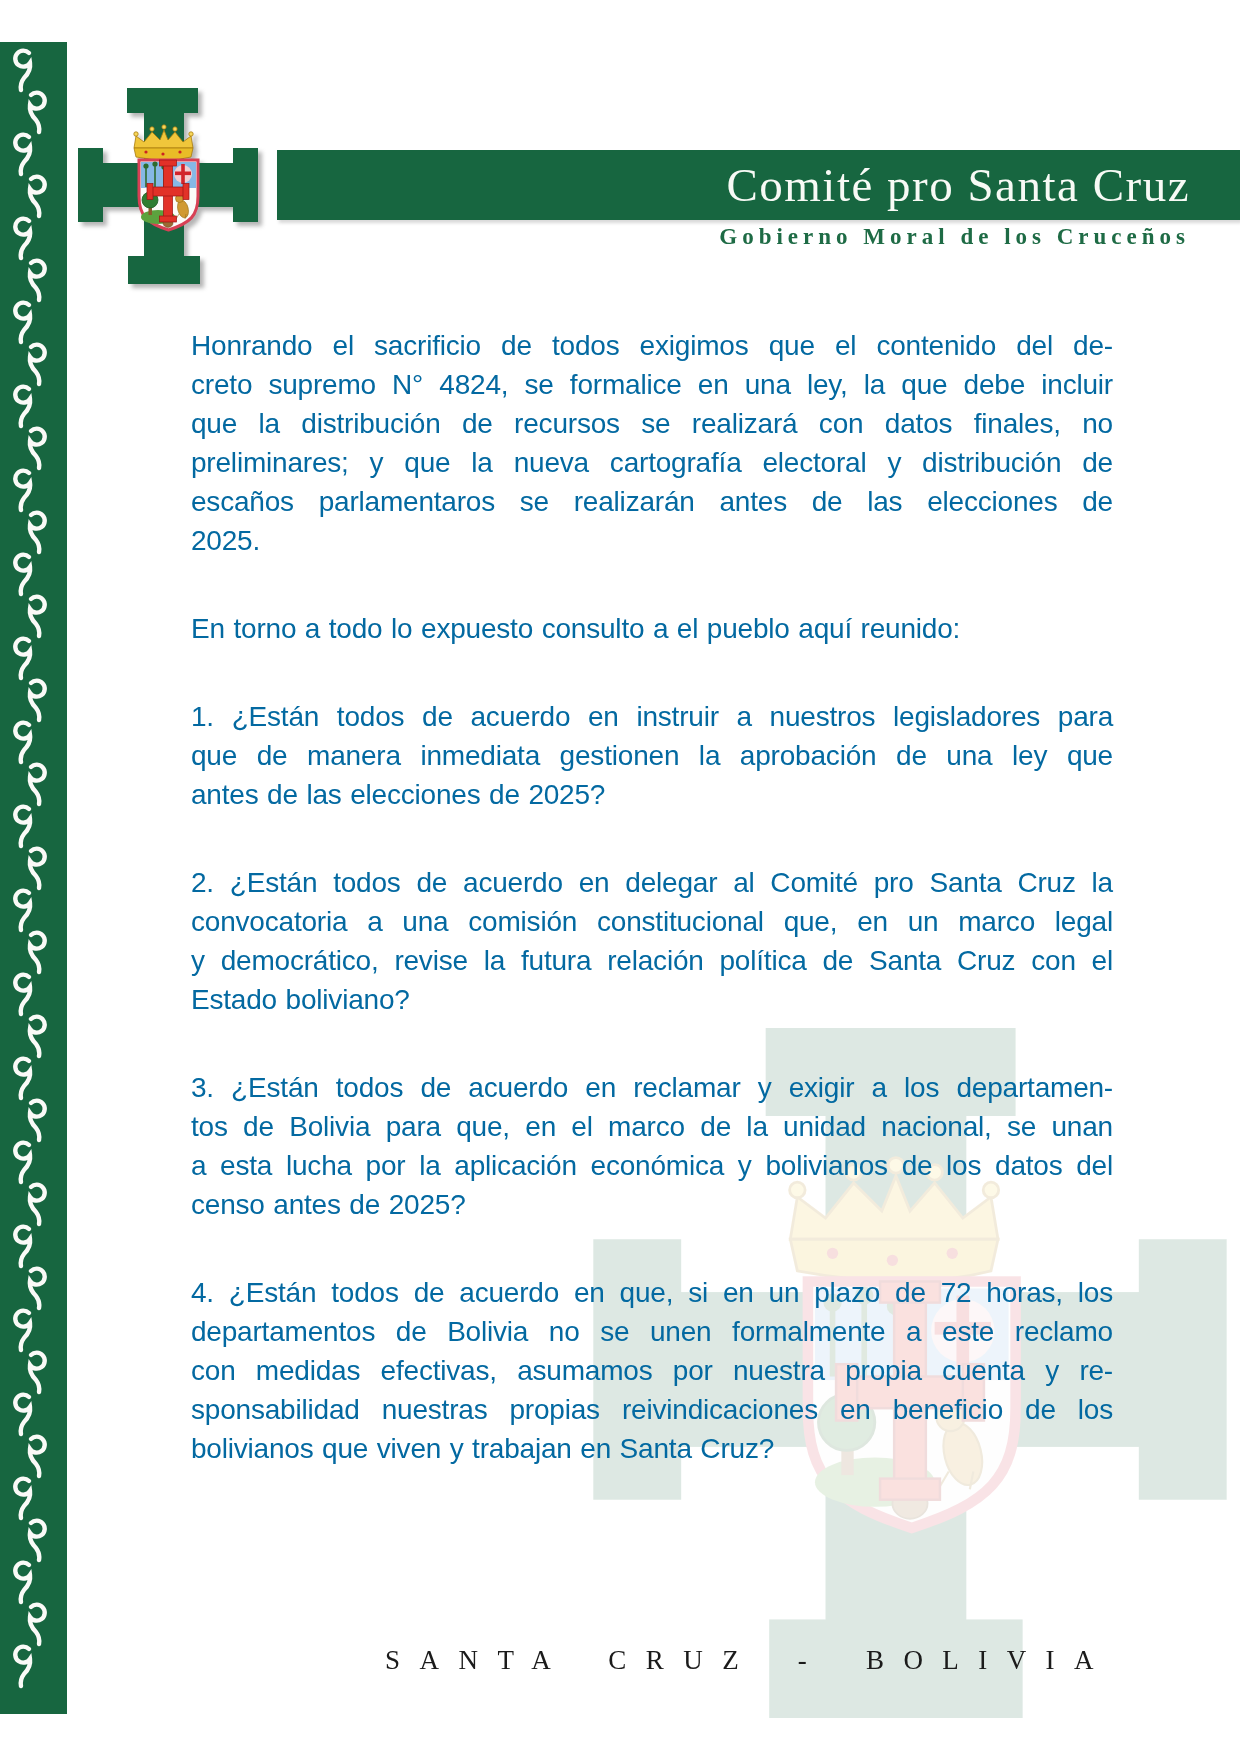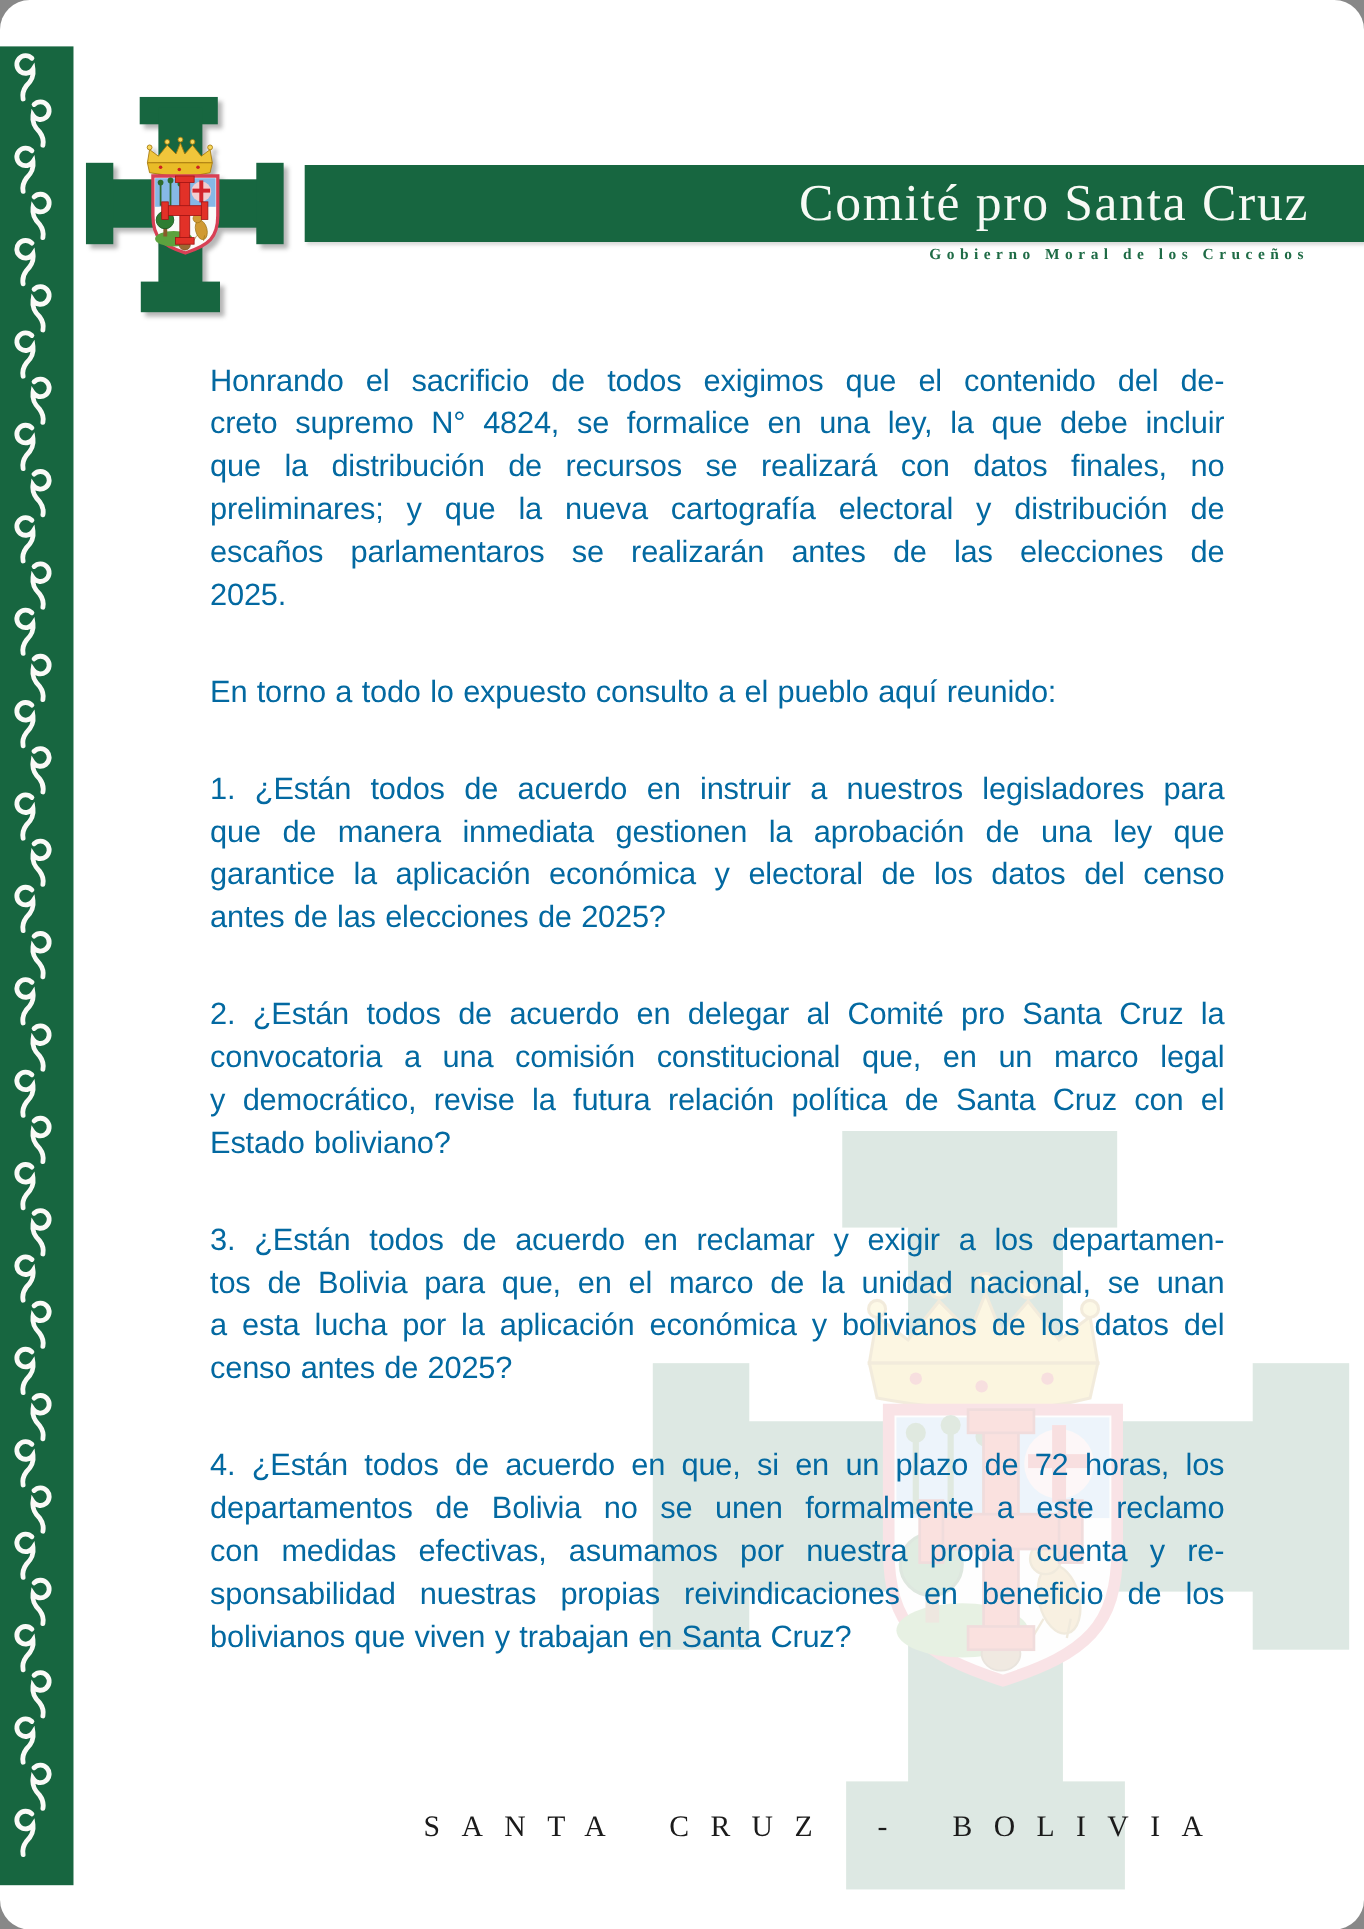--- a/index.html
+++ b/index.html
@@ -1,35 +1,35 @@
 <!DOCTYPE html>
 <html><head>
 <meta charset="utf-8">
 <style>
   html,body{margin:0;padding:0;background:#888;}
   .page{position:relative;width:1240px;height:1754px;background:#ffffff;
-        overflow:hidden;margin:0 auto;font-family:"Liberation Sans",sans-serif;border-radius:27px;}
+        overflow:hidden;margin:0 auto;font-family:"Liberation Sans",sans-serif;}
 
   
   .band{position:absolute;left:0;top:42px;}
 
   
   .logo{position:absolute;left:78px;top:88px;
         filter:drop-shadow(4px 4px 2px rgba(90,90,90,.45));}
 
   
   .banner{position:absolute;left:277px;top:150px;width:963px;height:70px;
           background:#176640;display:flex;align-items:center;justify-content:flex-end;
           padding-right:50px;box-sizing:border-box;
           box-shadow:2px 3px 3px rgba(130,130,130,.30);}
   .title{font-family:"Liberation Serif",serif;color:#f7faf5;font-size:47px;
          letter-spacing:1.5px;white-space:nowrap;}
   .subtitle{position:absolute;top:224px;left:277px;width:913px;text-align:right;
             font-family:"Liberation Serif",serif;font-weight:bold;color:#1e6b45;
-            font-size:14px;letter-spacing:5px;white-space:nowrap;}
+            font-size:23px;letter-spacing:5px;white-space:nowrap;}
 
   
   .watermark{position:absolute;left:593px;top:1028px;opacity:0.14;}
 
   
   .bodytext{position:absolute;left:191px;top:326px;width:922px;
             font-size:28px;line-height:39px;color:#0369a1;
             letter-spacing:-0.2px;word-spacing:1px;}
   .para{margin:0 0 49px 0;}
   .ln{text-align:justify;text-align-last:justify;white-space:nowrap;}
@@ -183,21 +183,20 @@
         <div class="ln">preliminares; y que la nueva cartografía electoral y distribución de</div>
         <div class="ln">escaños parlamentaros se realizarán antes de las elecciones de</div>
         <div class="ln ln-last">2025.</div>
       </div>
     <div class="para">
         <div class="ln ln-last">En torno a todo lo expuesto consulto a el pueblo aquí reunido:</div>
       </div>
     <div class="para">
         <div class="ln">1. ¿Están todos de acuerdo en instruir a nuestros legisladores para</div>
         <div class="ln">que de manera inmediata gestionen la aprobación de una ley que</div>
-        <div class="ln">garantice la aplicación económica y electoral de los datos del censo</div>
         <div class="ln ln-last">antes de las elecciones de 2025?</div>
       </div>
     <div class="para">
         <div class="ln">2. ¿Están todos de acuerdo en delegar al Comité pro Santa Cruz la</div>
         <div class="ln">convocatoria a una comisión constitucional que, en un marco legal</div>
         <div class="ln">y democrático, revise la futura relación política de Santa Cruz con el</div>
         <div class="ln ln-last">Estado boliviano?</div>
       </div>
     <div class="para">
         <div class="ln">3. ¿Están todos de acuerdo en reclamar y exigir a los departamen-</div>

